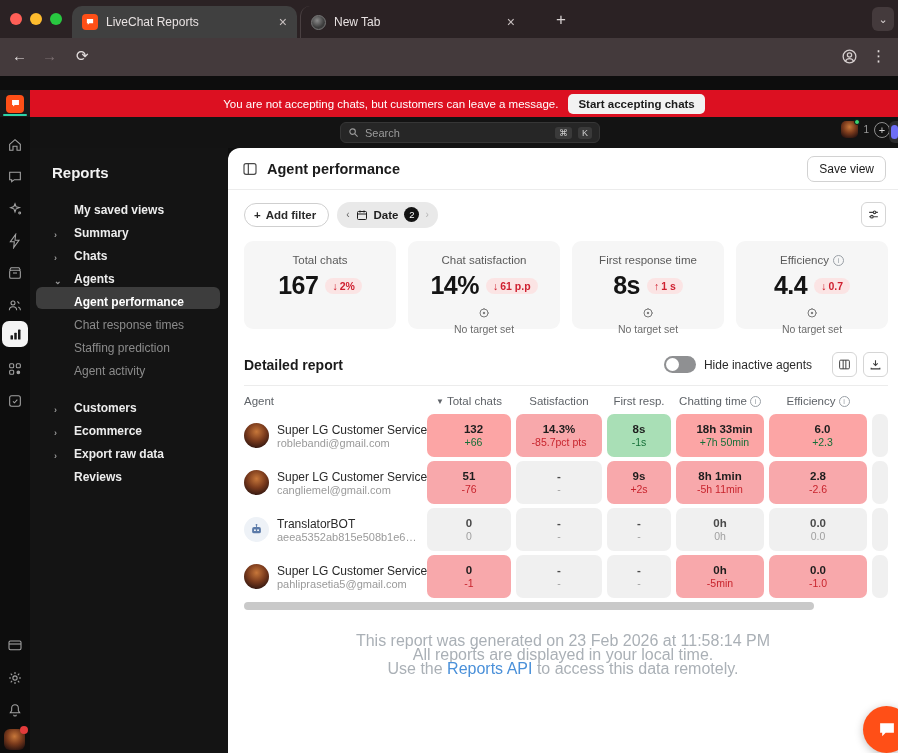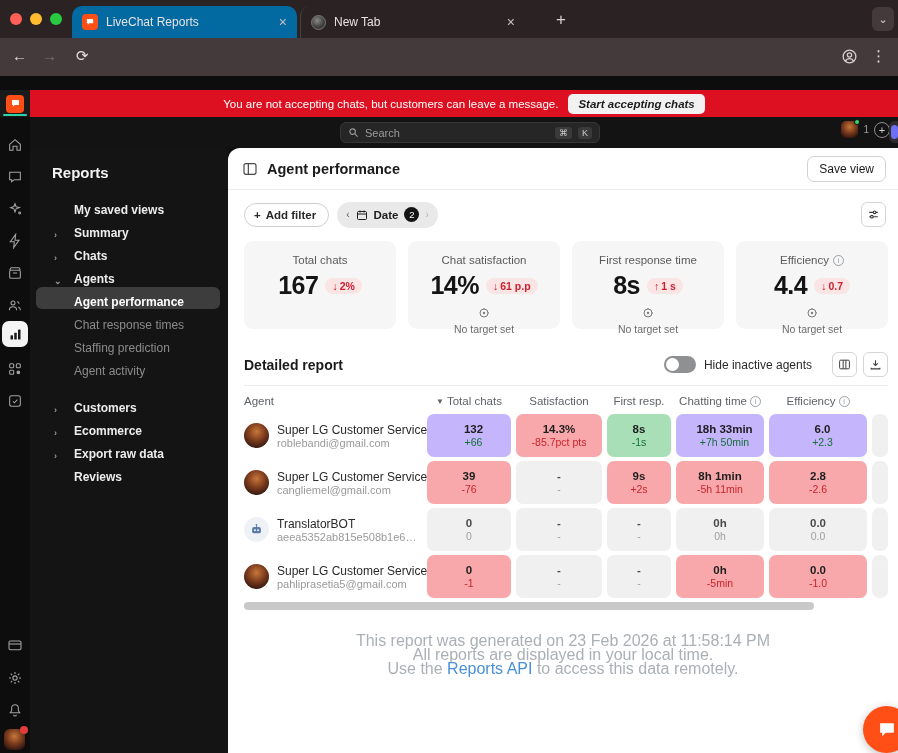--- a/index.html
+++ b/index.html
@@ -5,42 +5,42 @@
   * { margin:0; padding:0; box-sizing:border-box; }
   html,body { width:898px; height:753px; overflow:hidden; background:#000;
               font-family:"Liberation Sans", sans-serif; }
   svg { display:block; }
 
   
   .chrome-tabs { position:absolute; left:0; top:0; width:898px; height:38px; background:#2b2224; }
   .traffic { position:absolute; top:13px; width:12px; height:12px; border-radius:50%; }
   .tl-close { left:10px; background:#ff5f57; } .tl-min { left:30px; background:#febc2e; } .tl-zoom { left:50px; background:#28c840; }
   .tab { position:absolute; top:6px; height:32px; display:flex; align-items:center; gap:8px; padding:0 10px; border-radius:10px 10px 0 0; width:225px; }
-  .tab.active { left:72px; background:#0369a1; }
+  .tab.active { left:72px; background:#404040; }
   .tab.inactive { left:300px; background:transparent; border-left:1px solid #4a4042; }
   .tab .t-title { color:#e8e2e2; font-size:12px; flex:1; white-space:nowrap; overflow:hidden; }
   .tab .t-close { color:#c9c1c1; font-size:14px; cursor:default; }
   .fav-lc { width:16px; height:16px; border-radius:4px; background:#ff4f17; display:flex; align-items:center; justify-content:center; }
   .fav-nt { width:15px; height:15px; border-radius:50%; background:radial-gradient(circle at 40% 35%, #8a8a8a 0%, #3c3c3c 60%); border:1px solid #777; }
   .newtab-btn { position:absolute; left:556px; top:10px; color:#d8d2d2; font-size:17px; }
   .tabstrip-chevron { position:absolute; right:4px; top:7px; width:22px; height:24px; background:#443a3c; border-radius:6px; color:#d8d2d2; font-size:11px; display:flex; align-items:center; justify-content:center; }
 
   .chrome-url { position:absolute; left:0; top:38px; width:898px; height:38px; background:#443a3c; }
   .nav-arrow { position:absolute; top:9px; font-size:15px; color:#e3dddd; }
   .nav-arrow.fwd { color:#7d7173; }
   .omnibox { position:absolute; left:108px; top:43px; width:714px; height:29px; background:#2b2224; border-radius:15px; display:flex; align-items:center; padding:0 12px; gap:8px; }
   .omnibox .url { color:#ece7e7; font-size:12.5px; white-space:nowrap; overflow:hidden; flex:1; }
   .chrome-ic { color:#d6cfcf; font-size:13px; }
 
   
   .app { position:absolute; left:0; top:76px; width:898px; height:677px; background:#0d0d0d; overflow:hidden; }
 
   .banner { position:absolute; left:30px; top:14px; width:868px; height:27px; background:#dc1021; display:flex; align-items:center; justify-content:center; gap:10px; }
   .banner .b-msg { color:#fff; font-size:11.5px; }
-  .banner .b-btn { background:#f2f2f2; color:#1c1c1c; font-size:11.5px; font-weight:bold; border:none; border-radius:5px; padding:4px 10px;font-style:italic; }
+  .banner .b-btn { background:#f2f2f2; color:#1c1c1c; font-size:11.5px; font-weight:bold; border:none; border-radius:5px; padding:4px 10px; }
   .app-badge { position:absolute; left:0; top:14px; width:30px; height:27px; background:#1a1a1a; display:flex; align-items:center; justify-content:center; }
   .app-badge .sq { width:18px; height:18px; border-radius:4px; background:#ff4f17; display:flex; align-items:center; justify-content:center; }
   .app-badge .uline { position:absolute; left:3px; bottom:1px; width:24px; height:2px; background:#2dd4a8; border-radius:1px; }
 
   .topbar { position:absolute; left:30px; top:41px; width:868px; height:31px; background:#131313; }
   .searchbox { position:absolute; left:310px; top:5px; width:260px; height:21px; background:#262626; border:1px solid #363636; border-radius:6px; display:flex; align-items:center; gap:6px; padding:0 7px; }
   .searchbox .s-ph { color:#9b9b9b; font-size:11px; flex:1; }
   .searchbox kbd { background:#3a3a3a; color:#cfcfcf; border-radius:3px; font-size:9px; padding:1px 4px; font-family:"Liberation Sans",sans-serif; }
   .tb-right { position:absolute; right:8px; top:4px; display:flex; align-items:center; gap:5px; }
   .tb-avatar { width:17px; height:17px; border-radius:5px; background:radial-gradient(circle at 50% 35%, #c7773a 0%, #7a3a1c 45%, #2b1410 85%); position:relative; }
@@ -108,21 +108,21 @@
 
   .trow { margin-bottom:4px; align-items:stretch; }
   .agent-cell { display:flex; align-items:center; gap:8px; }
   .avatar { width:25px; height:25px; border-radius:50%; background:radial-gradient(circle at 50% 35%, #c7773a 0%, #7a3a1c 45%, #2b1410 85%); flex:none; }
   .avatar.bot { background:#eef2f7; display:flex; align-items:center; justify-content:center; }
   .a-name { font-size:12px; color:#2a2a2a; white-space:nowrap; overflow:hidden; }
   .a-email { font-size:11px; color:#9a9a9a; white-space:nowrap; overflow:hidden; text-overflow:ellipsis; max-width:142px; }
   .cell { border-radius:7px; height:43px; display:flex; flex-direction:column; align-items:center; justify-content:center; gap:1px; }
   .cell .c-val { font-size:11.5px; color:#1d1d1d; font-weight:bold; }
   .cell .c-delta { font-size:10.5px; }
-  .tone-green { background:#c4b5fd;padding-left:9px; } .tone-green .c-delta { color:#156f38; }
+  .tone-green { background:#fca5a5;padding-left:9px; } .tone-green .c-delta { color:#156f38; }
   .tone-green-light { background:#a9dfb6; } .tone-green-light .c-delta { color:#156f38; }
   .tone-red { background:#f8a8ab; } .tone-red .c-delta { color:#c8242d; }
   .tone-gray { background:#f0f0f0; } .tone-gray .c-delta { color:#a0a0a0; }
   .tone-gray .c-val { color:#4a4a4a; }
 
   .hscroll { margin:3px 10px 0 16px; height:8px; }
   .hscroll .thumb { width:570px; height:8px; border-radius:4px; background:#c9c9c9; }
 
   .tfoot { margin-top:24px; text-align:center; font-size:16px; color:#aab0b6; line-height:14px; }
   .tfoot a { color:#4a90d9; text-decoration:none; }
@@ -549,21 +549,21 @@
           </div>
           <div class="tbl-grid trow">
             <div class="agent-cell">
               <span class="avatar"></span>
               <div>
                 <div class="a-name">Super LG Customer Service 02</div>
                 <div class="a-email">cangliemel@gmail.com</div>
               </div>
             </div>
             <div class="cell tone-red">
-              <span class="c-val">39</span>
+              <span class="c-val">51</span>
               <span class="c-delta">-76</span>
             </div>
             <div class="cell tone-gray">
               <span class="c-val">-</span>
               <span class="c-delta">-</span>
             </div>
             <div class="cell tone-red">
               <span class="c-val">9s</span>
               <span class="c-delta">+2s</span>
             </div>

